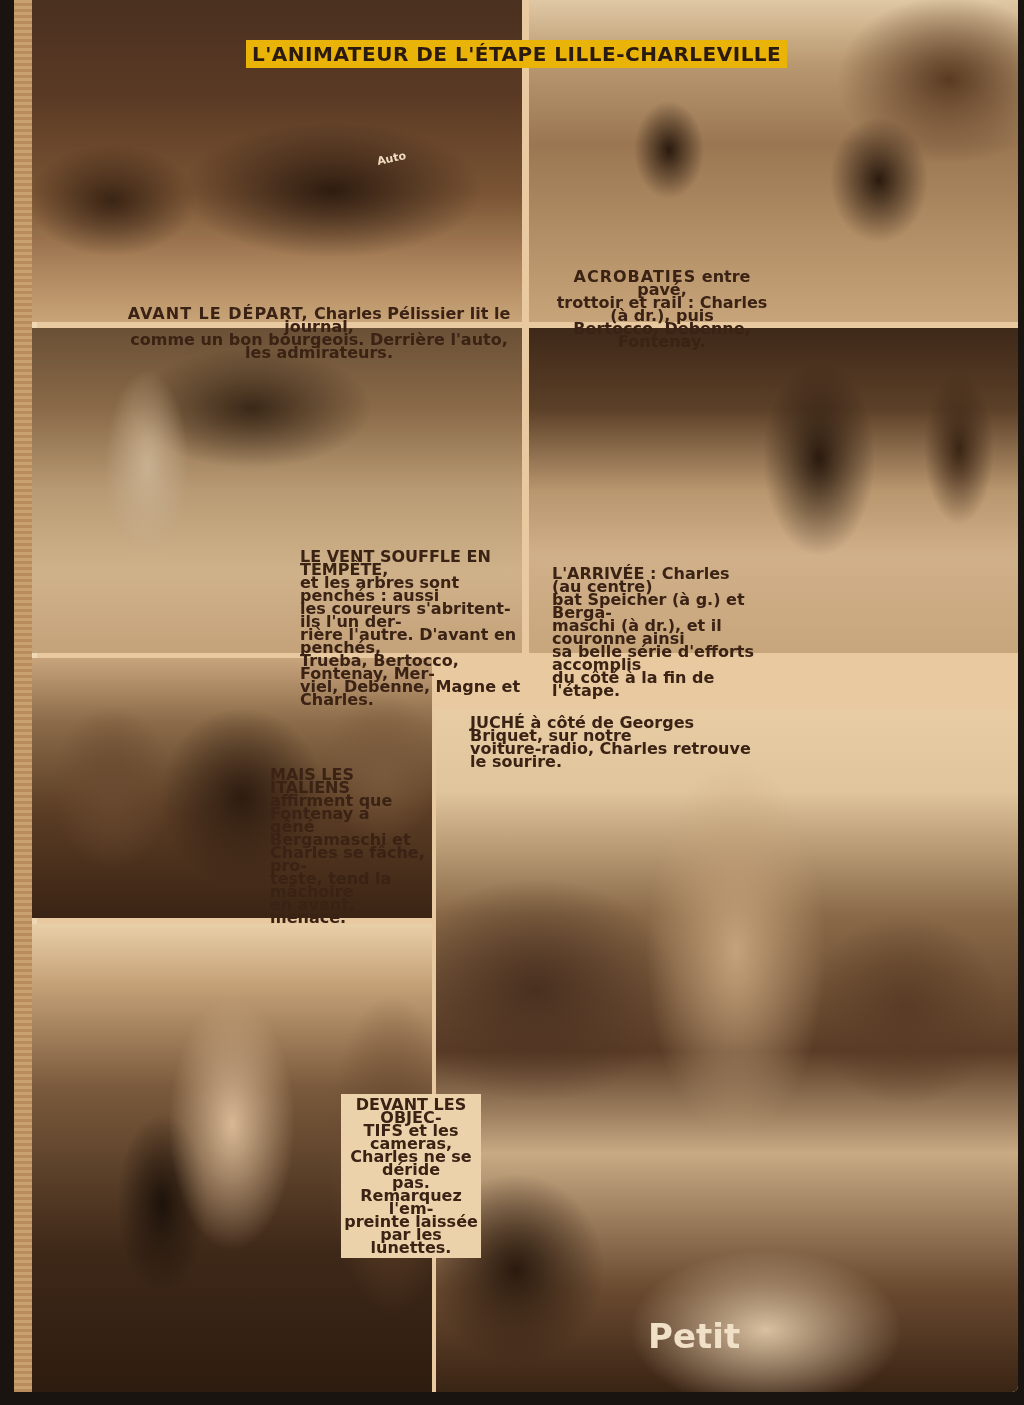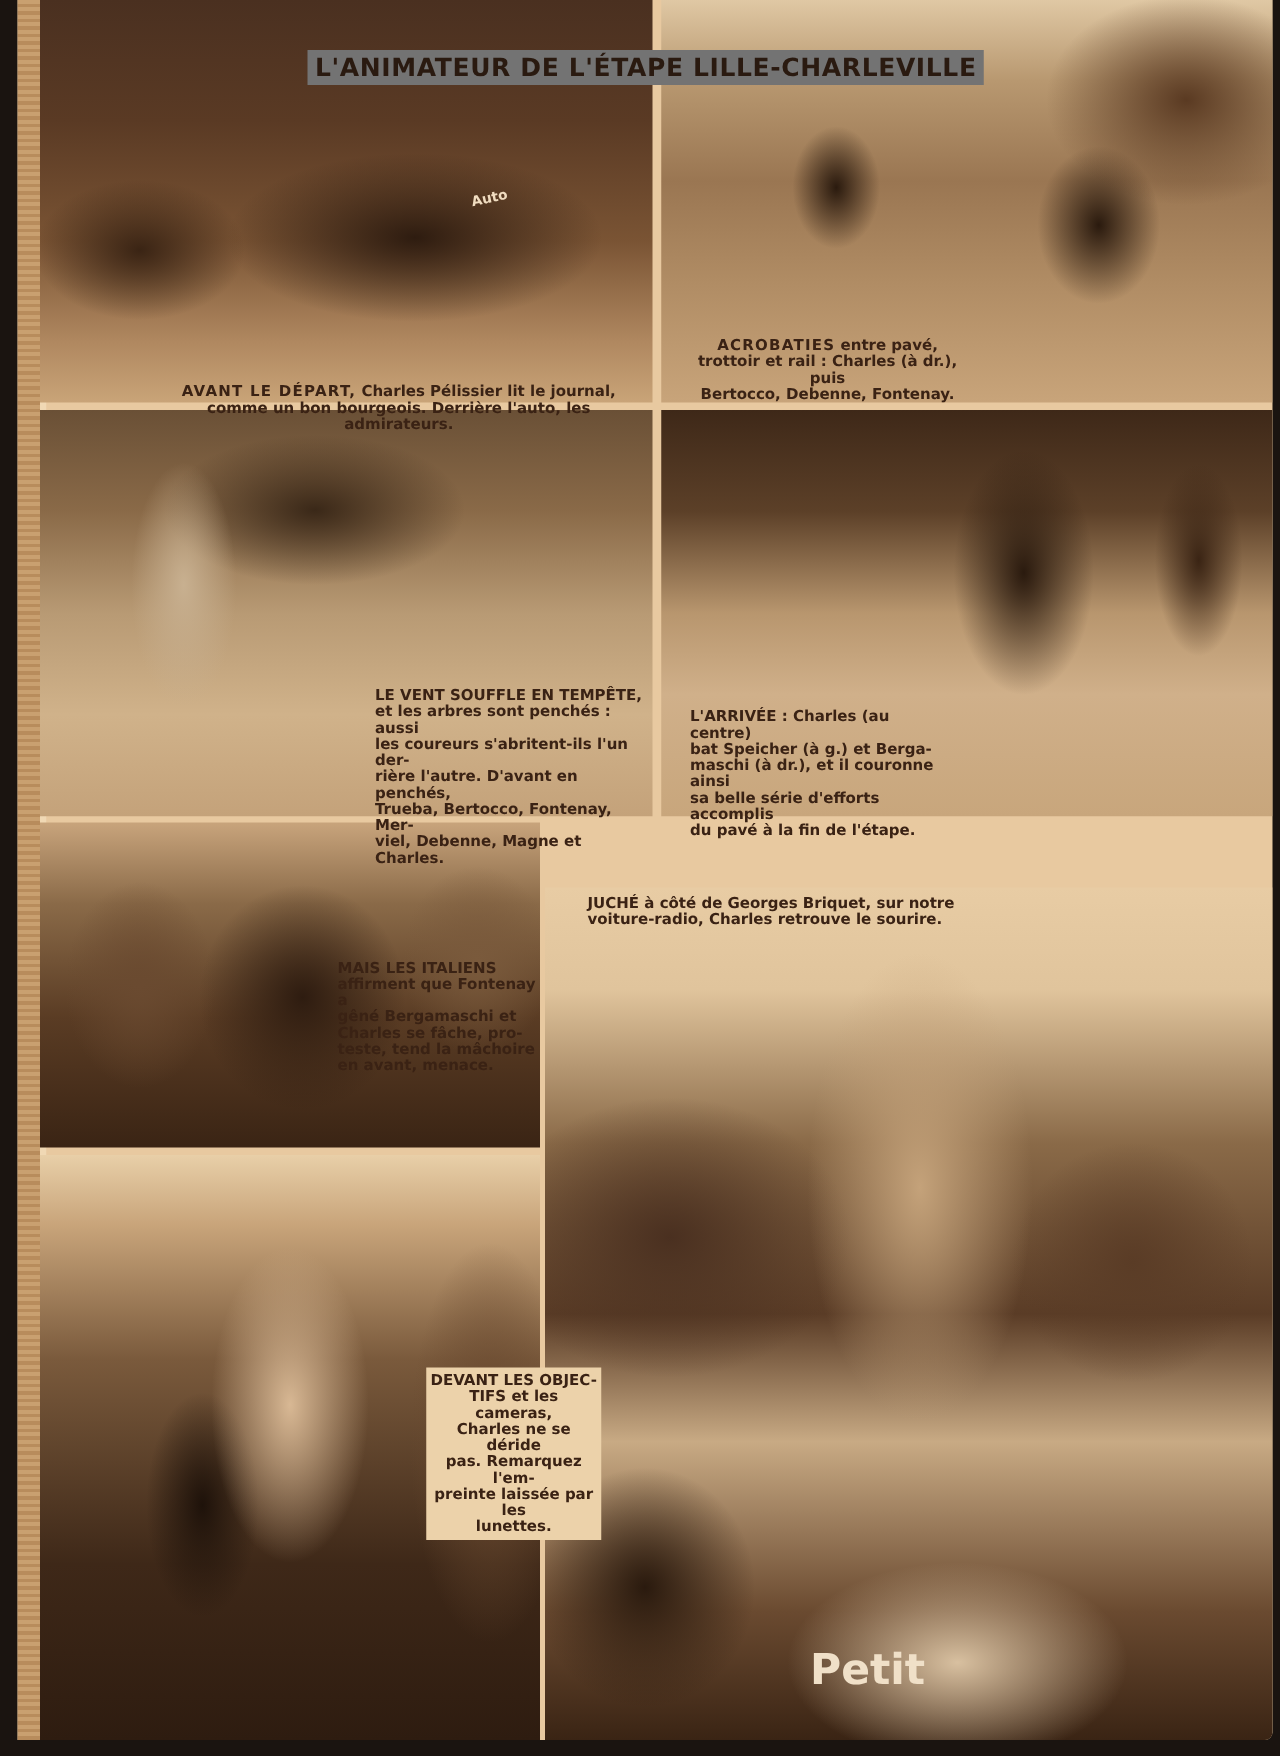--- a/index.html
+++ b/index.html
@@ -73,35 +73,35 @@
       background:
         radial-gradient(ellipse 120px 250px at 300px 240px, #c4a27a 0%, transparent 75%),
         radial-gradient(ellipse 180px 140px at 100px 280px, #4a3020 0%, transparent 80%),
         radial-gradient(ellipse 120px 120px at 470px 300px, #5a3c26 0%, transparent 80%),
         radial-gradient(ellipse 110px 120px at 80px 560px, #2a1a0e 0%, transparent 80%),
         radial-gradient(ellipse 170px 100px at 330px 620px, #d8c0a0 0%, transparent 80%),
         linear-gradient(180deg, #e8cca4 0%, #e0c49c 12%, #8a6a48 30%, #5a3c26 50%, #c8aa84 65%, #6a4a30 85%, #3a2414 100%);
     }
     .headline {
       position: absolute; left: 232px; top: 40px;
-      background: #737373;
+      background: #eab308;
       padding: 2px 6px;
       font-family: "DejaVu Sans", sans-serif;
       font-weight: bold;
       font-size: 20px;
       letter-spacing: 0.5px;
       color: #2a1a10;
       white-space: nowrap;
     }
     .caption {
       position: absolute;
       font-family: "DejaVu Sans", sans-serif;
       font-weight: bold;
       color: #3a2214;
-      font-size: 12px;
+      font-size: 16px;
       line-height: 13px;
     }
     .caption .lead { letter-spacing: 1px; }
     .cap-center { text-align: center; }
     .sign {
       position: absolute;
       font-weight: bold;
       font-family: "DejaVu Sans", sans-serif;
     }
   </style>
@@ -153,21 +153,21 @@
     <span>Trueba, Bertocco, Fontenay, Mer-</span><br>
     <span>viel, Debenne, Magne et Charles.</span>
   </div>
 
   <div class="caption" style="left:538px; top:567px; width:210px;">
     <span>L'ARRIVÉE :</span>
     <span>Charles (au centre)</span><br>
     <span>bat Speicher (à g.) et Berga-</span><br>
     <span>maschi (à dr.), et il couronne ainsi</span><br>
     <span>sa belle série d'efforts accomplis</span><br>
-    <span>du pavé à la fin de l'étape.</span>
+    <span>du côté à la fin de l'étape.</span>
   </div>
 
   <div class="caption" style="left:256px; top:768px; width:160px;">
     <span>MAIS LES ITALIENS</span><br>
     <span>affirment que Fontenay a</span><br>
     <span>gêné Bergamaschi et</span><br>
     <span>Charles se fâche, pro-</span><br>
     <span>teste, tend la mâchoire</span><br>
     <span>en avant, menace.</span>
   </div>

